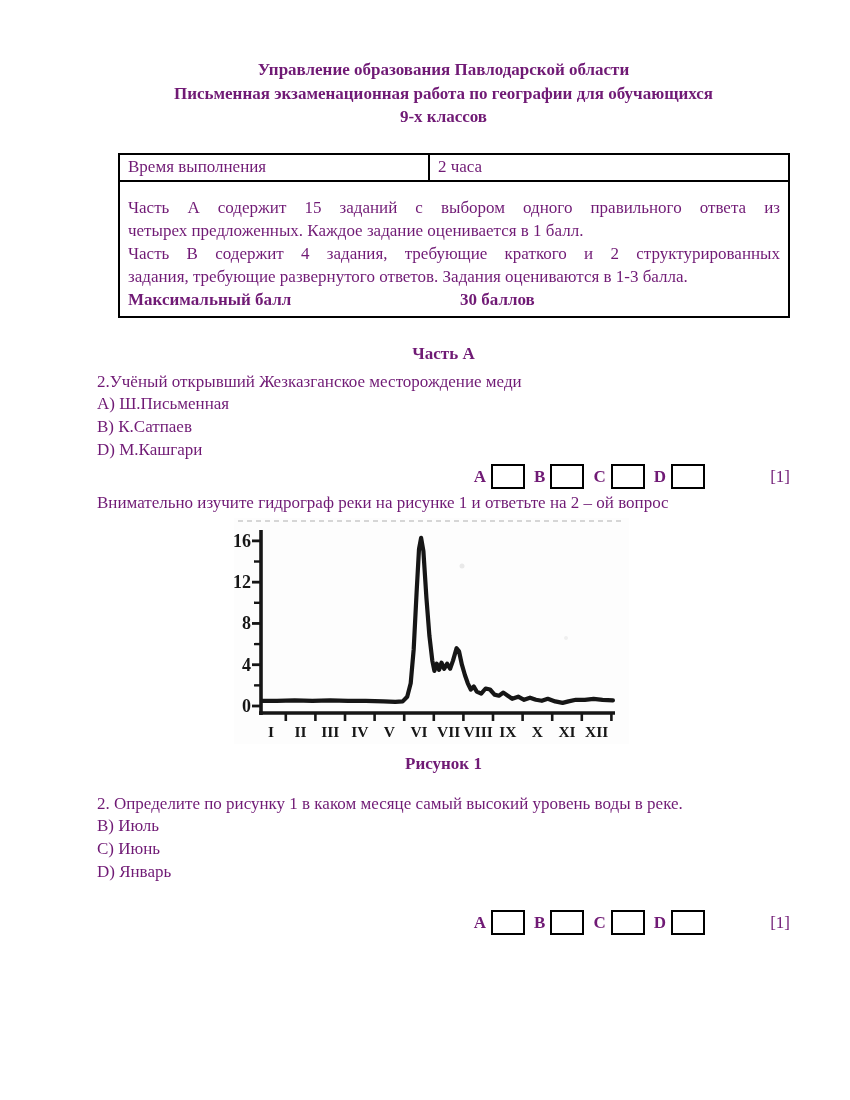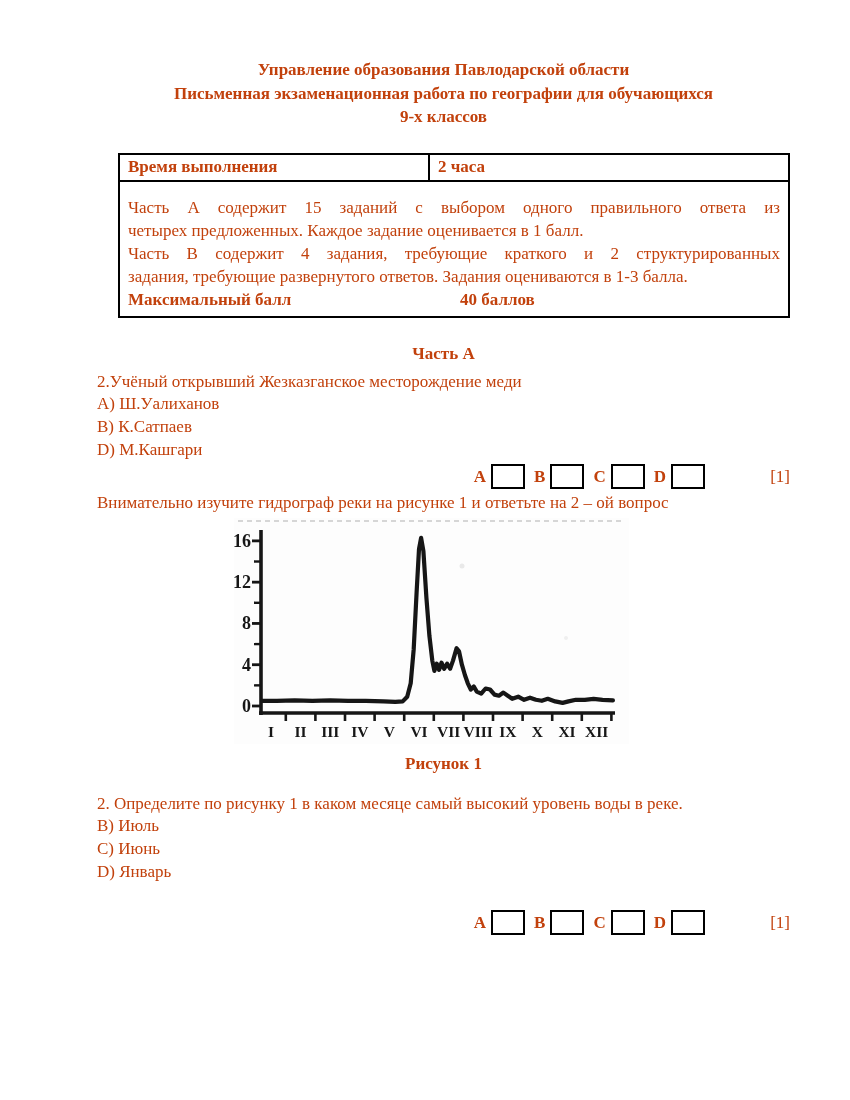--- a/index.html
+++ b/index.html
@@ -2,37 +2,37 @@
 <html><head>
 <meta charset="utf-8">
 <style>
   html,body{margin:0;padding:0;background:#ffffff;}
   .page{
     position:relative;
     width:850px;height:1100px;
     box-sizing:border-box;
     padding:58px 60px 0 97px;
     background:#ffffff;
-    color:#c2410c;
+    color:#701a75;
     font-family:"Liberation Serif","DejaVu Serif",serif;
     font-size:17px;
     overflow:hidden;
   }
   .titles{font-weight:bold;line-height:23.5px;margin-bottom:24px;}
   .titles div{text-align:center;}
 
   table.info{
     margin-left:21px;
     width:672px;
     border-collapse:collapse;
     border:2px solid #000;
   }
   table.info td{vertical-align:top;}
   td.hc{
-    font-weight:bold;
+    font-weight:normal;
     padding:2px 8px 3px;
     border-bottom:2px solid #000;
   }
   td.hc1{width:292px;border-right:2px solid #000;}
   td.bodycell{padding:14px 8px 4px;line-height:23.2px;}
   .tline{white-space:nowrap;}
   .tline.stretch{white-space:normal;text-align:justify;text-align-last:justify;}
   .maxrow{font-weight:bold;}
   .maxrow .ml{display:inline-block;width:332px;}
 
@@ -80,31 +80,31 @@
       <td class="hc hc1">Время выполнения</td>
       <td class="hc">2 часа</td>
     </tr>
     <tr>
       <td class="bodycell" colspan="2">
         <div class="tline stretch">Часть А содержит 15 заданий с выбором одного правильного ответа из</div>
         <div class="tline">четырех предложенных. Каждое задание оценивается в 1 балл.</div>
         <div class="tline stretch">Часть В содержит 4 задания, требующие краткого и 2 структурированных</div>
         <div class="tline">задания, требующие развернутого ответов. Задания оцениваются в 1-3 балла.</div>
         <div class="maxrow">
-          <span class="ml">Максимальный балл</span><span>40 баллов</span>
+          <span class="ml">Максимальный балл</span><span>30 баллов</span>
         </div>
       </td>
     </tr>
   </tbody>
     </table>
 
   <div class="part-heading">Часть А</div>
 
   <div class="qtext">2.Учёный открывший Жезказганское месторождение меди</div>
-  <div class="opt">A) Ш.Уалиханов</div>
+  <div class="opt">A) Ш.Письменная</div>
   <div class="opt">B) К.Сатпаев</div>
   <div class="opt">D) М.Кашгари</div>
 
   <div class="answer-row">
     <span class="al">A</span>
       <span class="abox"></span>
     <span class="al">B</span>
       <span class="abox"></span>
     <span class="al">C</span>
       <span class="abox"></span>

